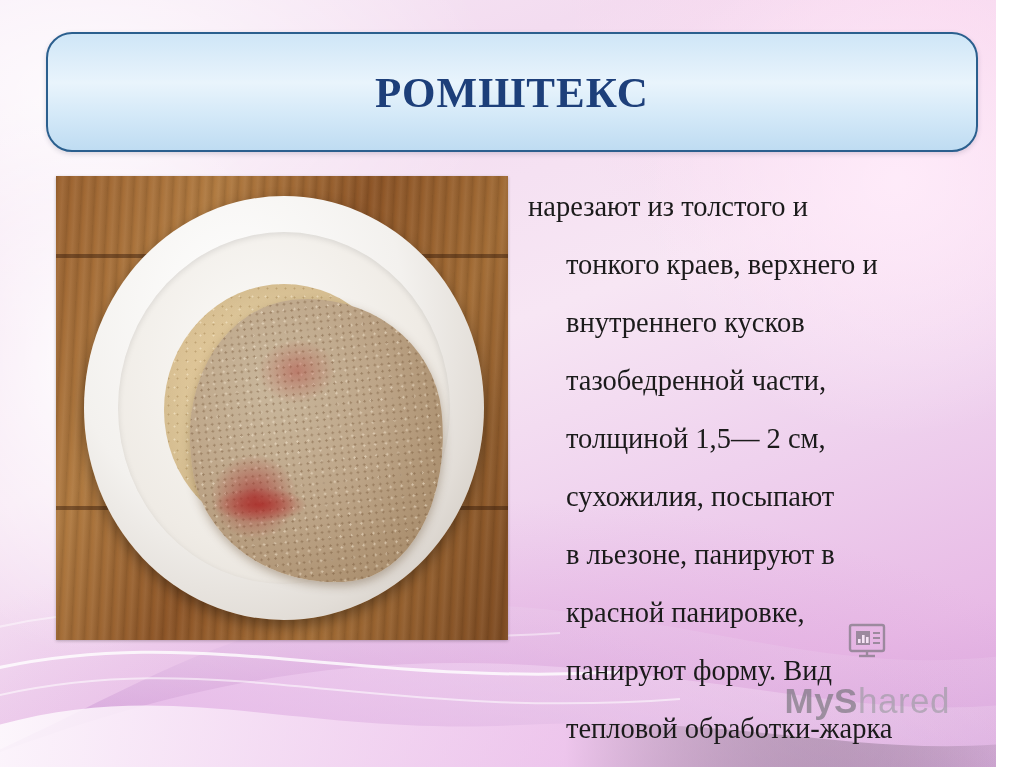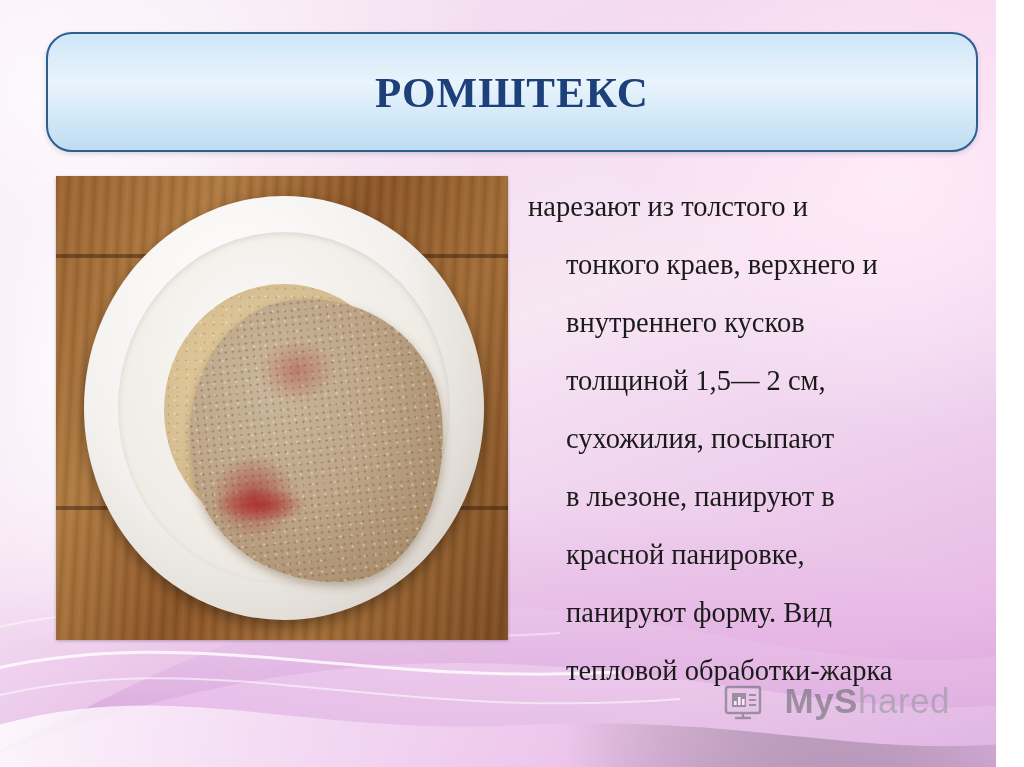--- a/index.html
+++ b/index.html
@@ -219,20 +219,21 @@
 
   
   .watermark {
     position: absolute;
     right: 46px;
     bottom: 46px;
     display: flex;
     align-items: center;
     gap: 22px;
     opacity: 0.62;
+    flex-direction: column;
   }
   .wm-icon {
     width: 40px;
     height: 40px;
     position: relative;
   }
   .wm-text {
     font-family: "Liberation Sans", sans-serif;
     font-size: 35px;
     font-weight: bold;
@@ -293,20 +294,21 @@
         </div>
         <div class="juice"></div>
       </div>
     </div>
   </div>
 
   <div class="body-text">
     <p>нарезают из толстого и</p>
     <p class="para-indent">тонкого краев, верхнего и</p>
     <p class="para-indent">внутреннего кусков</p>
+    <p class="para-indent">тазобедренной части,</p>
     <p class="para-indent">толщиной 1,5— 2 см,</p>
     <p class="para-indent">сухожилия, посыпают</p>
     <p class="para-indent">в льезоне, панируют в</p>
     <p class="para-indent">красной панировке,</p>
     <p class="para-indent">панируют форму. Вид</p>
     <p class="para-indent">тепловой обработки-жарка</p>
   </div>
 
   <div class="watermark">
     <div class="wm-icon">

